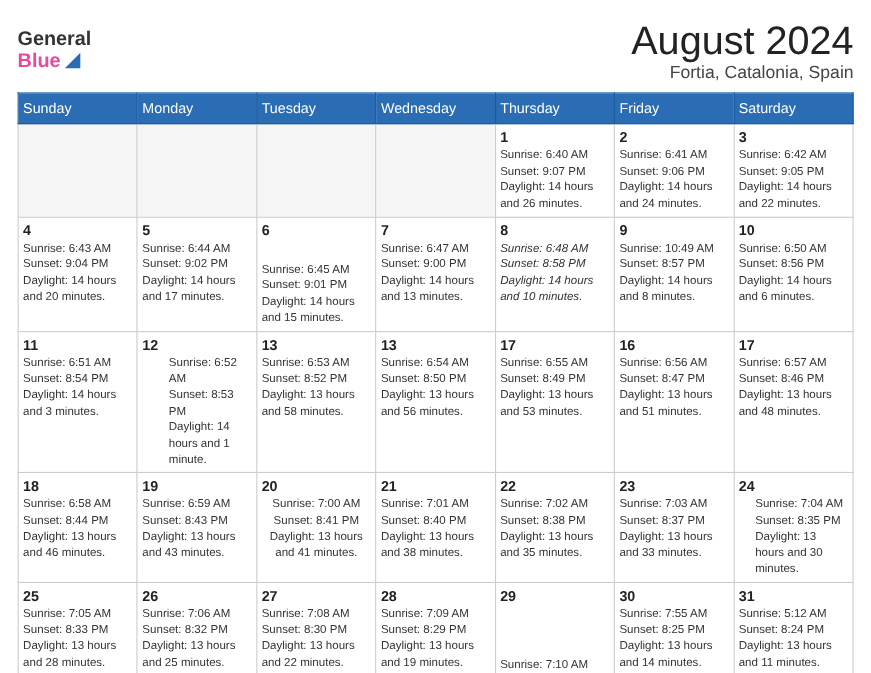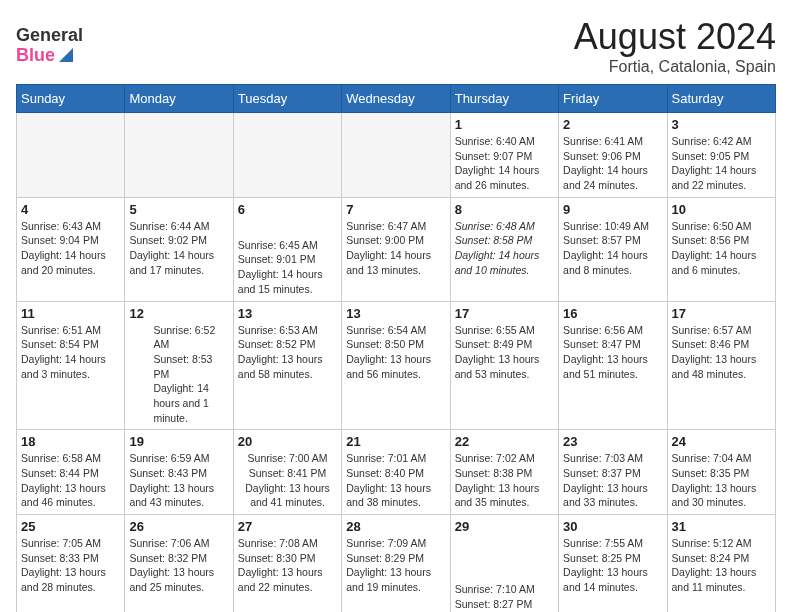--- a/index.html
+++ b/index.html
@@ -263,21 +263,21 @@
 Daylight: 13 hours and 35 minutes.</div>
         </td>
         <td>
           <div class="day-number">23</div>
           <div class="day-info" style="white-space: pre-line;">Sunrise: 7:03 AM
 Sunset: 8:37 PM
 Daylight: 13 hours and 33 minutes.</div>
         </td>
         <td>
           <div class="day-number">24</div>
-          <div class="day-info" style="white-space: pre-line;">Sunrise: 7:04 AM
+          <div class="day-info" style="white-space: pre-line; margin-left: 15px;">Sunrise: 7:04 AM
 Sunset: 8:35 PM
 Daylight: 13 hours and 30 minutes.</div>
         </td>
       </tr>
       <tr>
         <td>
           <div class="day-number">25</div>
           <div class="day-info" style="white-space: pre-line;">Sunrise: 7:05 AM
 Sunset: 8:33 PM
 Daylight: 13 hours and 28 minutes.</div>

